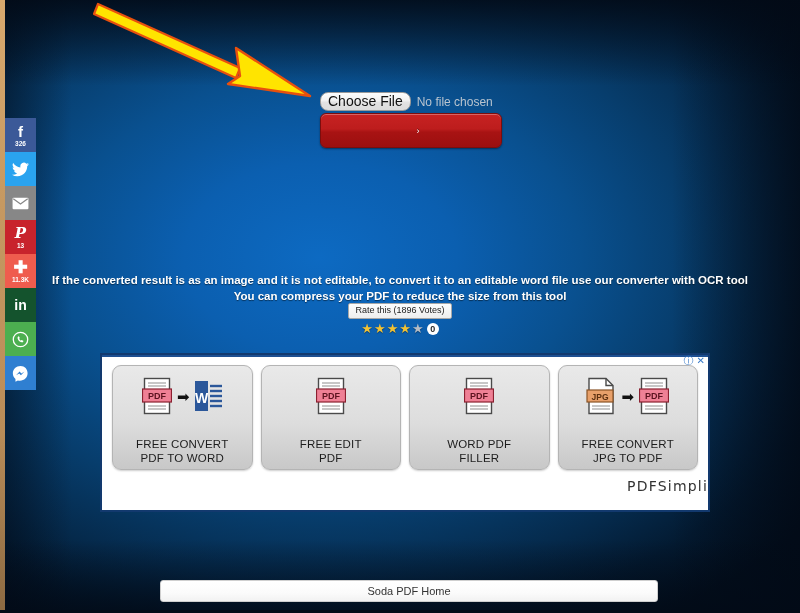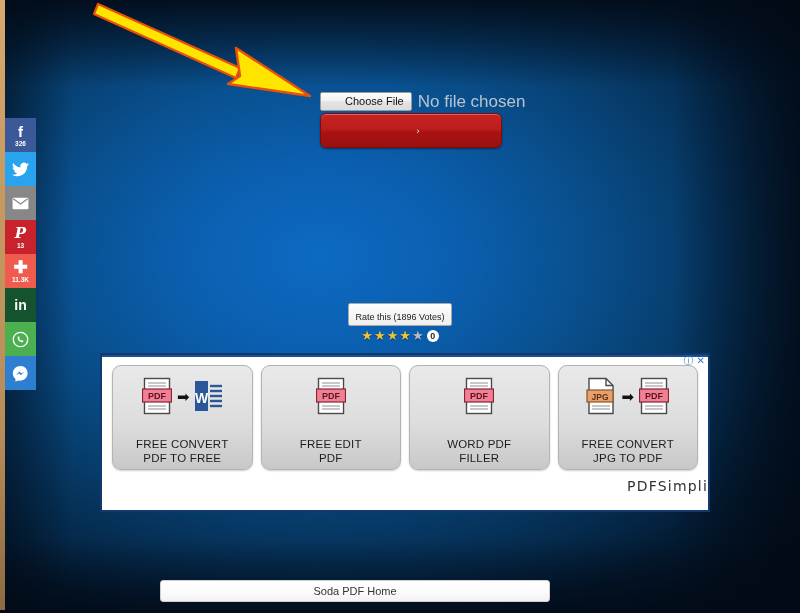--- a/index.html
+++ b/index.html
@@ -67,30 +67,30 @@
     position: absolute;
     left: 320px;
     top: 92px;
     display: flex;
     align-items: center;
     gap: 6px;
   }
   .choose-file-btn {
     background: linear-gradient(to bottom, #fdfdfd 0%, #f0f0f0 48%, #e3e3e3 52%, #dcdcdc 100%);
     border: 1px solid #9a9a9a;
-    border-radius: 2px;
-    font-size: 11px;
+    border-radius: 8px;
+    font-size: 14px;
     color: #101010;
-    padding: 2px 7px 3px 24px;
+    padding: 2px 7px 3px 7px;
     line-height: 12px;
     font-family: "Liberation Sans", sans-serif;
     cursor: default;
   }
   .no-file-text {
-    font-size: 17px;
+    font-size: 12px;
     color: #b9c4cf;
     line-height: 12px;
     white-space: nowrap;
   }
 
   .convert-btn {
     position: absolute;
     left: 320px;
     top: 113px;
     width: 180px;
@@ -143,21 +143,21 @@
     display: flex;
     flex-direction: column;
     align-items: center;
   }
   .rate-tooltip {
     background: linear-gradient(to bottom, #fdfdfd, #eeeeee);
     border: 1px solid #a8a8a8;
     border-radius: 2px;
     font-size: 9px;
     color: #222;
-    padding: 8px 6px 2px 6px;
+    padding: 1px 6px 2px 6px;
     line-height: 11px;
     white-space: nowrap;
   }
   .stars-row {
     display: flex;
     align-items: center;
     gap: 1px;
     margin-top: 3px;
   }
   .star {
@@ -306,21 +306,21 @@
     color: #111;
     font-size: 15px;
     line-height: 15px;
   }
 
   
   .soda-bar {
     position: absolute;
     left: 160px;
     top: 580px;
-    width: 390px;
+    width: 498px;
     height: 22px;
     background: linear-gradient(to bottom, #ffffff 0%, #fbfbfb 60%, #f2f2f2 100%);
     border: 1px solid #cfcfcf;
     border-radius: 3px;
     display: flex;
     align-items: center;
     justify-content: center;
     box-sizing: border-box;
     cursor: pointer;
   }
@@ -348,20 +348,24 @@
 
   <div class="upload-row">
     <button class="choose-file-btn">Choose File</button>
     <span class="no-file-text">No file chosen</span>
   </div>
 
   <div class="convert-btn">
     <span class="convert-btn-chevron">›</span>
   </div>
 
+  <div class="info-block">
+    <div class="info-line">If the converted result is as an image and it is not editable, to convert it to an editable word file use our converter with OCR tool</div>
+    <div class="info-line">You can compress your PDF to reduce the size from this tool</div>
+  </div>
 
   <div class="rating-wrap">
     <div class="rate-tooltip">Rate this (1896 Votes)</div>
     <div class="stars-row">
       <span class="star">★</span>
       <span class="star">★</span>
       <span class="star">★</span>
       <span class="star">★</span>
       <span class="star off">★</span>
       <span class="vote-badge">0</span>
@@ -439,21 +443,21 @@
               <line x1="15" y1="5" x2="27" y2="5"></line>
                 <line x1="15" y1="10" x2="27" y2="10"></line>
               <line x1="15" y1="15" x2="27" y2="15"></line>
                 <line x1="15" y1="20" x2="27" y2="20"></line>
               <line x1="15" y1="25" x2="27" y2="25"></line>
             </g>
           </svg>
         </div>
         <div class="ad-tile-label">
           <div>FREE CONVERT</div>
-          <div>PDF TO FREE</div>
+          <div>PDF TO WORD</div>
         </div>
       </div>
 
       <div class="ad-tile">
         <div class="ad-tile-icons">
           <svg width="30" height="38" viewBox="0 0 30 38">
             <rect x="2.5" y="1.5" width="25" height="35" fill="#ffffff" stroke="#4a4a4a" stroke-width="1.4"></rect>
             <g stroke="#9a9a9a" stroke-width="1.1">
               <line x1="6" y1="6" x2="24" y2="6"></line>
                 <line x1="6" y1="9" x2="24" y2="9"></line>

